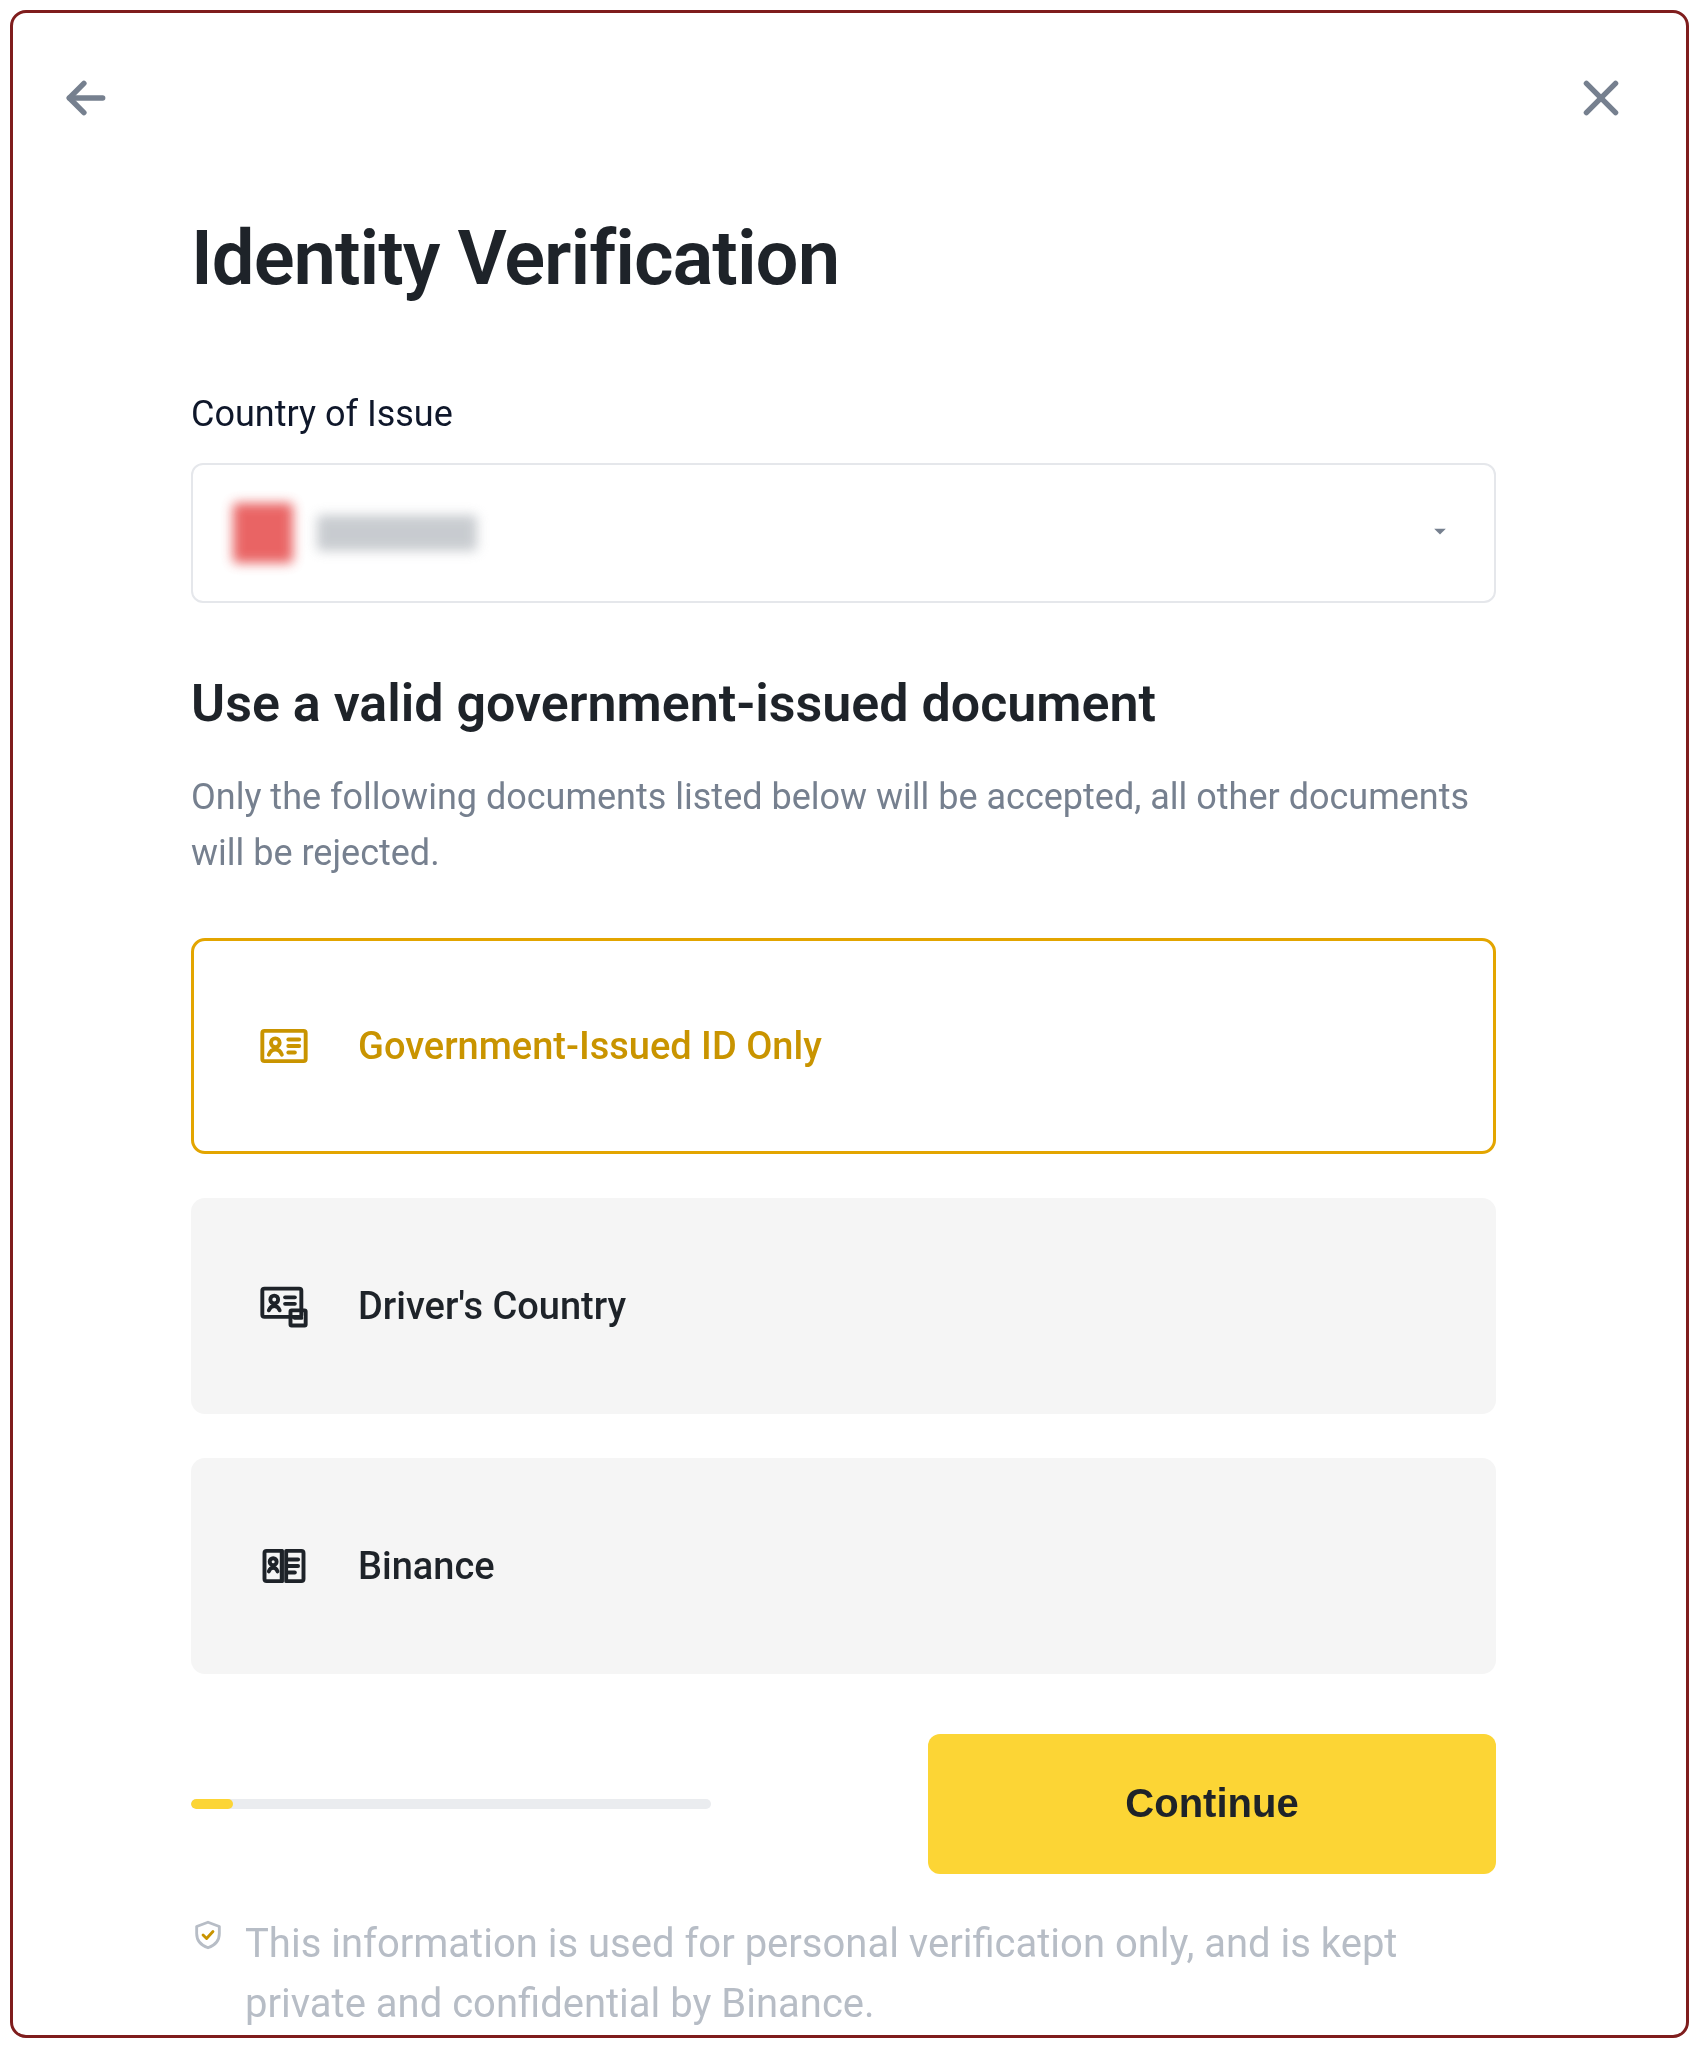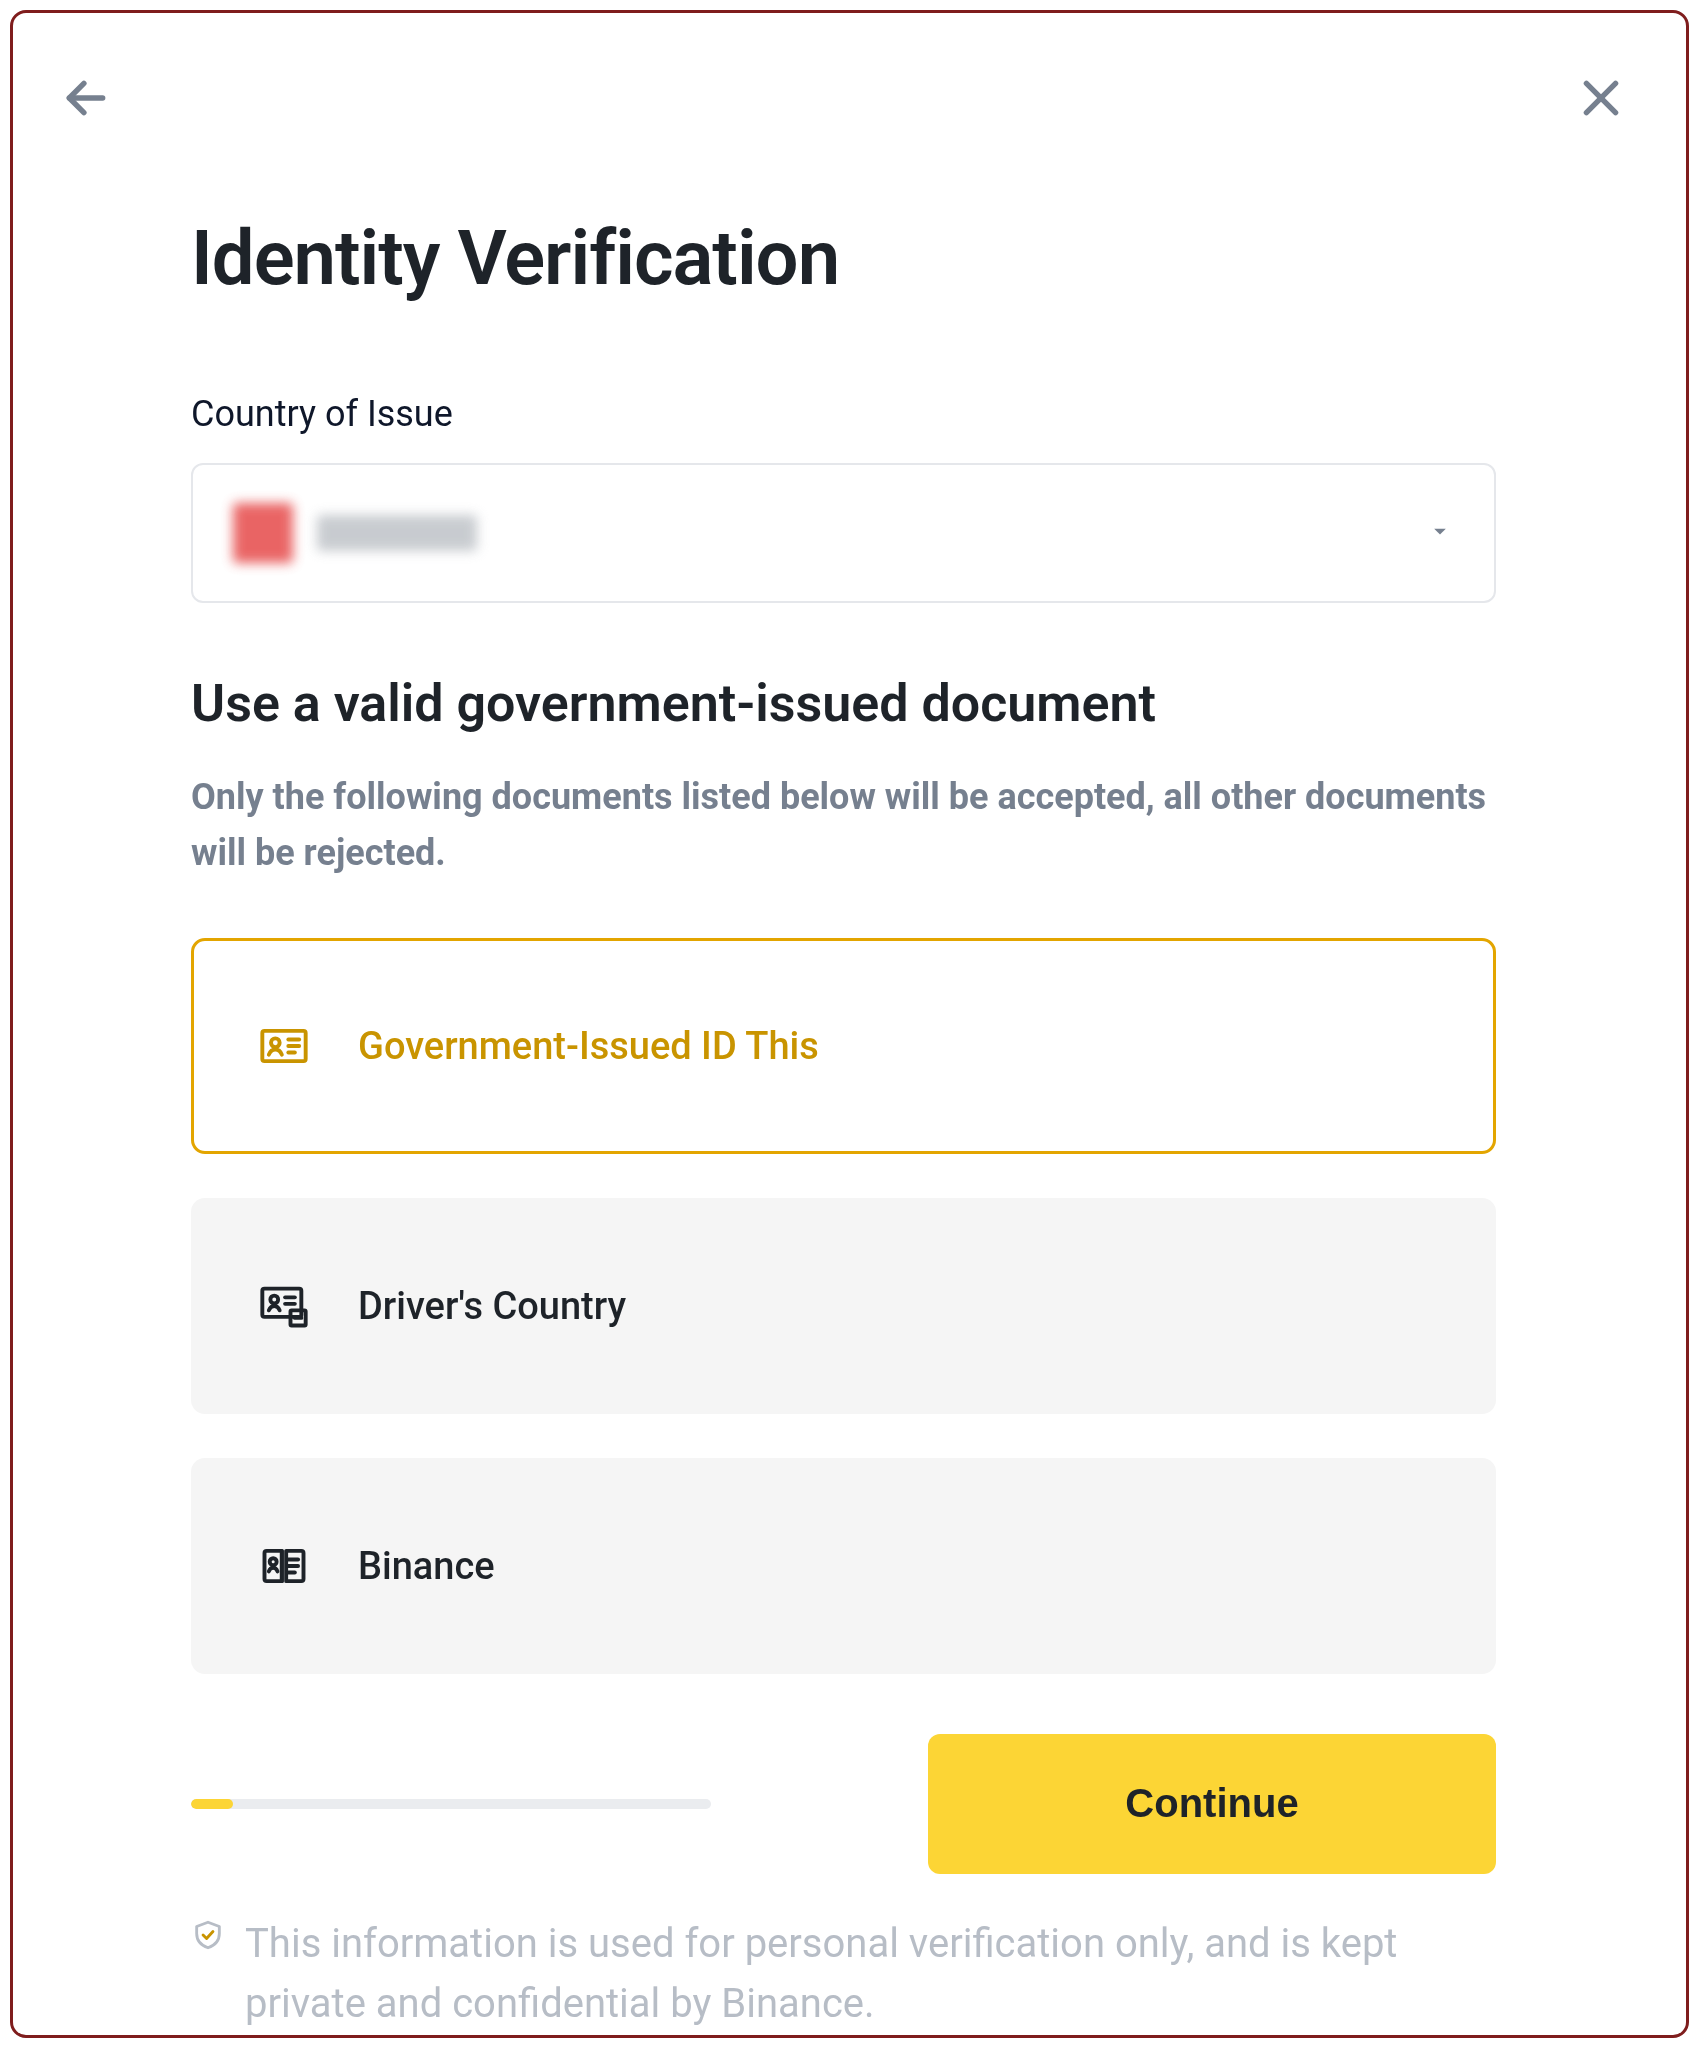--- a/index.html
+++ b/index.html
@@ -91,21 +91,21 @@
     color: #76808f;
   }
   .section-heading {
     font-size: 52px;
     font-weight: 600;
     color: #1e2329;
     margin-bottom: 36px;
   }
   .section-sub {
     font-size: 36px;
-    font-weight: 700;
+    font-weight: 400;
     color: #76808f;
     line-height: 1.55;
     margin-bottom: 56px;
   }
   .option {
     display: flex;
     align-items: center;
     gap: 48px;
     height: 216px;
     border-radius: 14px;
@@ -214,21 +214,21 @@
       <span class="icon">
         <svg width="52" height="52" viewBox="0 0 24 24" stroke-width="1.8" stroke-linecap="round" stroke-linejoin="round">
           <rect x="2" y="5" width="20" height="14" rx="1"></rect>
           <circle cx="8" cy="10.5" r="2"></circle>
           <path d="M5 16c.6-1.6 2-2.4 3-2.4s2.4.8 3 2.4"></path>
           <line x1="14" y1="9" x2="19" y2="9"></line>
           <line x1="14" y1="12" x2="19" y2="12"></line>
           <line x1="14" y1="15" x2="17" y2="15"></line>
         </svg>
       </span>
-      <span class="label">Government-Issued ID This</span>
+      <span class="label">Government-Issued ID Only</span>
     </div>
 
     <div class="option">
       <span class="icon">
         <svg width="52" height="52" viewBox="0 0 24 24" stroke-width="1.8" stroke-linecap="round" stroke-linejoin="round">
           <rect x="2" y="4" width="18" height="13" rx="1"></rect>
           <circle cx="7.5" cy="9" r="1.8"></circle>
           <path d="M5 14c.5-1.3 1.6-2 2.5-2s2 .7 2.5 2"></path>
           <line x1="12.5" y1="8" x2="17" y2="8"></line>
           <line x1="12.5" y1="11" x2="17" y2="11"></line>

